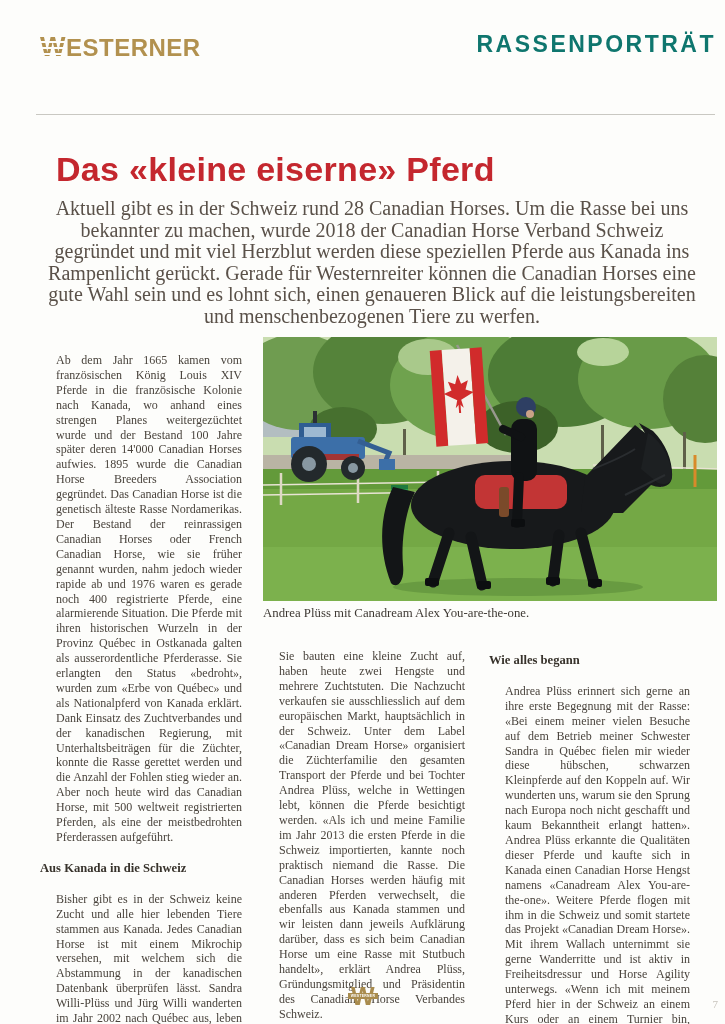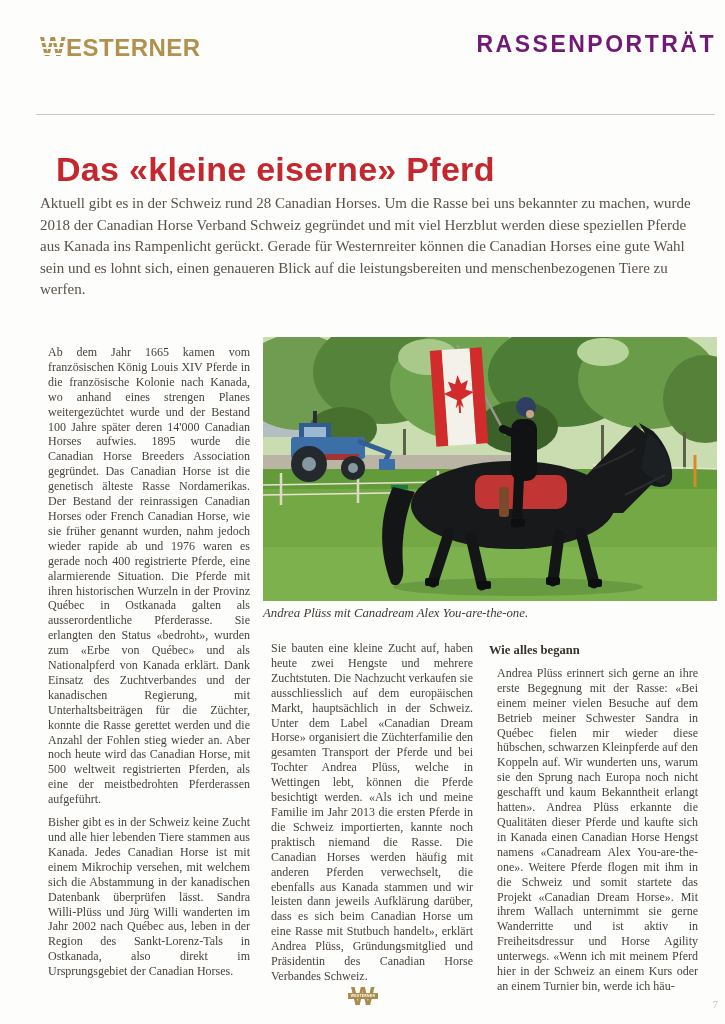--- a/index.html
+++ b/index.html
@@ -13,53 +13,53 @@
     position:absolute; left:40px; top:34px;
     font-family:"Liberation Sans", sans-serif; font-weight:bold;
     font-size:24px; color:#b2914f; letter-spacing:.5px; line-height:1;
   }
   .brand .w-wrap{position:relative; display:inline-block; font-size:27px;}
   .brand .stripe{position:absolute; left:-1px; width:26px; height:1.6px; background:#fdfdfb;}
   .brand .stripe.s1{top:7px;} .brand .stripe.s2{top:13px;} .brand .stripe.s3{top:19px;}
   .section-label{
     position:absolute; right:9px; top:33px;
     font-family:"Liberation Sans", sans-serif; font-weight:bold;
-    font-size:23px; letter-spacing:2.5px; color:#701a75; line-height:1;
+    font-size:23px; letter-spacing:2.5px; color:#0f766e; line-height:1;
   }
   .rule{position:absolute; left:36px; right:10px; top:114px; height:1px; background:#c9c8c2;}
   
   .headline{
     position:absolute; left:56px; top:128px; width:670px;
     font-family:"Liberation Sans", sans-serif; font-weight:bold;
     font-size:34px; color:#c4272e; letter-spacing:.3px; line-height:1.1;
   }
   .lead{
     position:absolute; left:40px; top:178px; width:664px;
-    font-size:15px; line-height:21.6px; color:#5a5149; text-align:left;
+    font-size:20px; line-height:21.6px; color:#5a5149; text-align:center;
   }
   .byline{
     position:absolute; left:40px; top:281px; width:684px;
     font-size:12.8px; line-height:16.5px; color:#5a5149;
   }
   
   .col{position:absolute; font-size:12px; line-height:14.9px; text-align:justify; hyphens:auto; -webkit-hyphens:auto;}
-  .col p{margin:8px;}
+  .col p{margin:16px;}
   .col .subhead{
     font-weight:bold; font-size:12.6px; color:#38332c;
     margin:9px 0 3px 0; text-align:left;
   }
   .col-left{left:40px; top:337px; width:218px;}
   .col-middle{left:263px; top:633px; width:218px;}
   .col-right{left:489px; top:641px; width:217px;}
   
   .photo{position:absolute; left:263px; top:337px; width:454px; height:264px; overflow:hidden;}
   .photo svg{display:block;}
   .caption{
     position:absolute; left:263px; top:606px; width:454px;
-    font-size:12.8px; font-style:italic; font-weight:500; color:#3e3933;
+    font-size:12.8px; font-weight:500; color:#3e3933;
   }
   
   .footer-mark{
     position:absolute; left:351px; top:984px;
     font-family:"Liberation Sans", sans-serif; font-weight:bold;
     font-size:25px; color:#a98c4e; line-height:1;
   }
   .footer-mark .w-wrap{position:relative; display:inline-block;}
   .band{
     position:absolute; left:-3px; top:9px; width:30px; height:6px;
@@ -193,29 +193,30 @@
         <path d="M256 140 L254 186" stroke="#101214" stroke-width="10" stroke-linecap="round"></path>
         <rect x="248" y="182" width="14" height="8" rx="2" fill="#0c0e10"></rect>
         <rect x="236" y="150" width="10" height="30" rx="3" fill="#7a4a2a"></rect>
       </g>
     </svg>
   </div>
   <div class="caption">Andrea Plüss mit Canadream Alex You-are-the-one.</div>
 
   <div class="col col-left">
     <p>Ab dem Jahr 1665 kamen vom französischen König Louis XIV Pferde in die französische Kolonie nach Kanada, wo anhand eines strengen Planes weitergezüchtet wurde und der Bestand 100 Jahre später deren 14'000 Canadian Horses aufwies. 1895 wurde die Canadian Horse Breeders Association gegründet. Das Canadian Horse ist die genetisch älteste Rasse Nordamerikas. Der Bestand der reinrassigen Canadian Horses oder French Canadian Horse, wie sie früher genannt wurden, nahm jedoch wieder rapide ab und 1976 waren es gerade noch 400 registrierte Pferde, eine alarmierende Situation. Die Pferde mit ihren historischen Wurzeln in der Provinz Québec in Ostkanada galten als ausserordentliche Pferderasse. Sie erlangten den Status «bedroht», wurden zum «Erbe von Québec» und als Nationalpferd von Kanada erklärt. Dank Einsatz des Zuchtverbandes und der kanadischen Regierung, mit Unterhaltsbeiträgen für die Züchter, konnte die Rasse gerettet werden und die Anzahl der Fohlen stieg wieder an. Aber noch heute wird das Canadian Horse, mit 500 weltweit registrierten Pferden, als eine der meistbedrohten Pferderassen aufgeführt.</p>
+    <p class="subhead">Aus Kanada in die Schweiz</p>
     <p>Bisher gibt es in der Schweiz keine Zucht und alle hier lebenden Tiere stammen aus Kanada. Jedes Canadian Horse ist mit einem Mikrochip versehen, mit welchem sich die Abstammung in der kanadischen Datenbank überprüfen lässt. Sandra Willi-Plüss und Jürg Willi wanderten im Jahr 2002 nach Québec aus, leben in der Region des Sankt-Lorenz-Tals in Ostkanada, also direkt im Ursprungsgebiet der Canadian Horses.</p>
   </div>
 
   <div class="col col-middle">
     <p>Sie bauten eine kleine Zucht auf, haben heute zwei Hengste und mehrere Zuchtstuten. Die Nachzucht verkaufen sie ausschliesslich auf dem europäischen Markt, hauptsächlich in der Schweiz. Unter dem Label «Canadian Dream Horse» organisiert die Züchterfamilie den gesamten Transport der Pferde und bei Tochter Andrea Plüss, welche in Wettingen lebt, können die Pferde besichtigt werden. «Als ich und meine Familie im Jahr 2013 die ersten Pferde in die Schweiz importierten, kannte noch praktisch niemand die Rasse. Die Canadian Horses werden häufig mit anderen Pferden verwechselt, die ebenfalls aus Kanada stammen und wir leisten dann jeweils Aufklärung darüber, dass es sich beim Canadian Horse um eine Rasse mit Stutbuch handelt», erklärt Andrea Plüss, Gründungsmitglied und Präsidentin des Canadian Horse Verbandes Schweiz.</p>
   </div>
 
   <div class="col col-right">
-    <p class="subhead" style="margin-top:2px;">Wie alles begann</p>
+    <p class="subhead" style="margin-top:12px;">Wie alles begann</p>
     <p>Andrea Plüss erinnert sich gerne an ihre erste Begegnung mit der Rasse: «Bei einem meiner vielen Besuche auf dem Betrieb meiner Schwester Sandra in Québec fielen mir wieder diese hübschen, schwarzen Kleinpferde auf den Koppeln auf. Wir wunderten uns, warum sie den Sprung nach Europa noch nicht geschafft und kaum Bekanntheit erlangt hatten». Andrea Plüss erkannte die Qualitäten dieser Pferde und kaufte sich in Kanada einen Canadian Horse Hengst namens «Canadream Alex You-are-the-one». Weitere Pferde flogen mit ihm in die Schweiz und somit startete das Projekt «Canadian Dream Horse». Mit ihrem Wallach unternimmt sie gerne Wanderritte und ist aktiv in Freiheitsdressur und Horse Agility unterwegs. «Wenn ich mit meinem Pferd hier in der Schweiz an einem Kurs oder an einem Turnier bin, werde ich häu-</p>
   </div>
 
   <div class="footer-mark">
     <span class="w-wrap">
       <span>W</span>
       <span class="band">WESTERNER</span>
     </span>
   </div>
   <div class="page-num">7</div>

